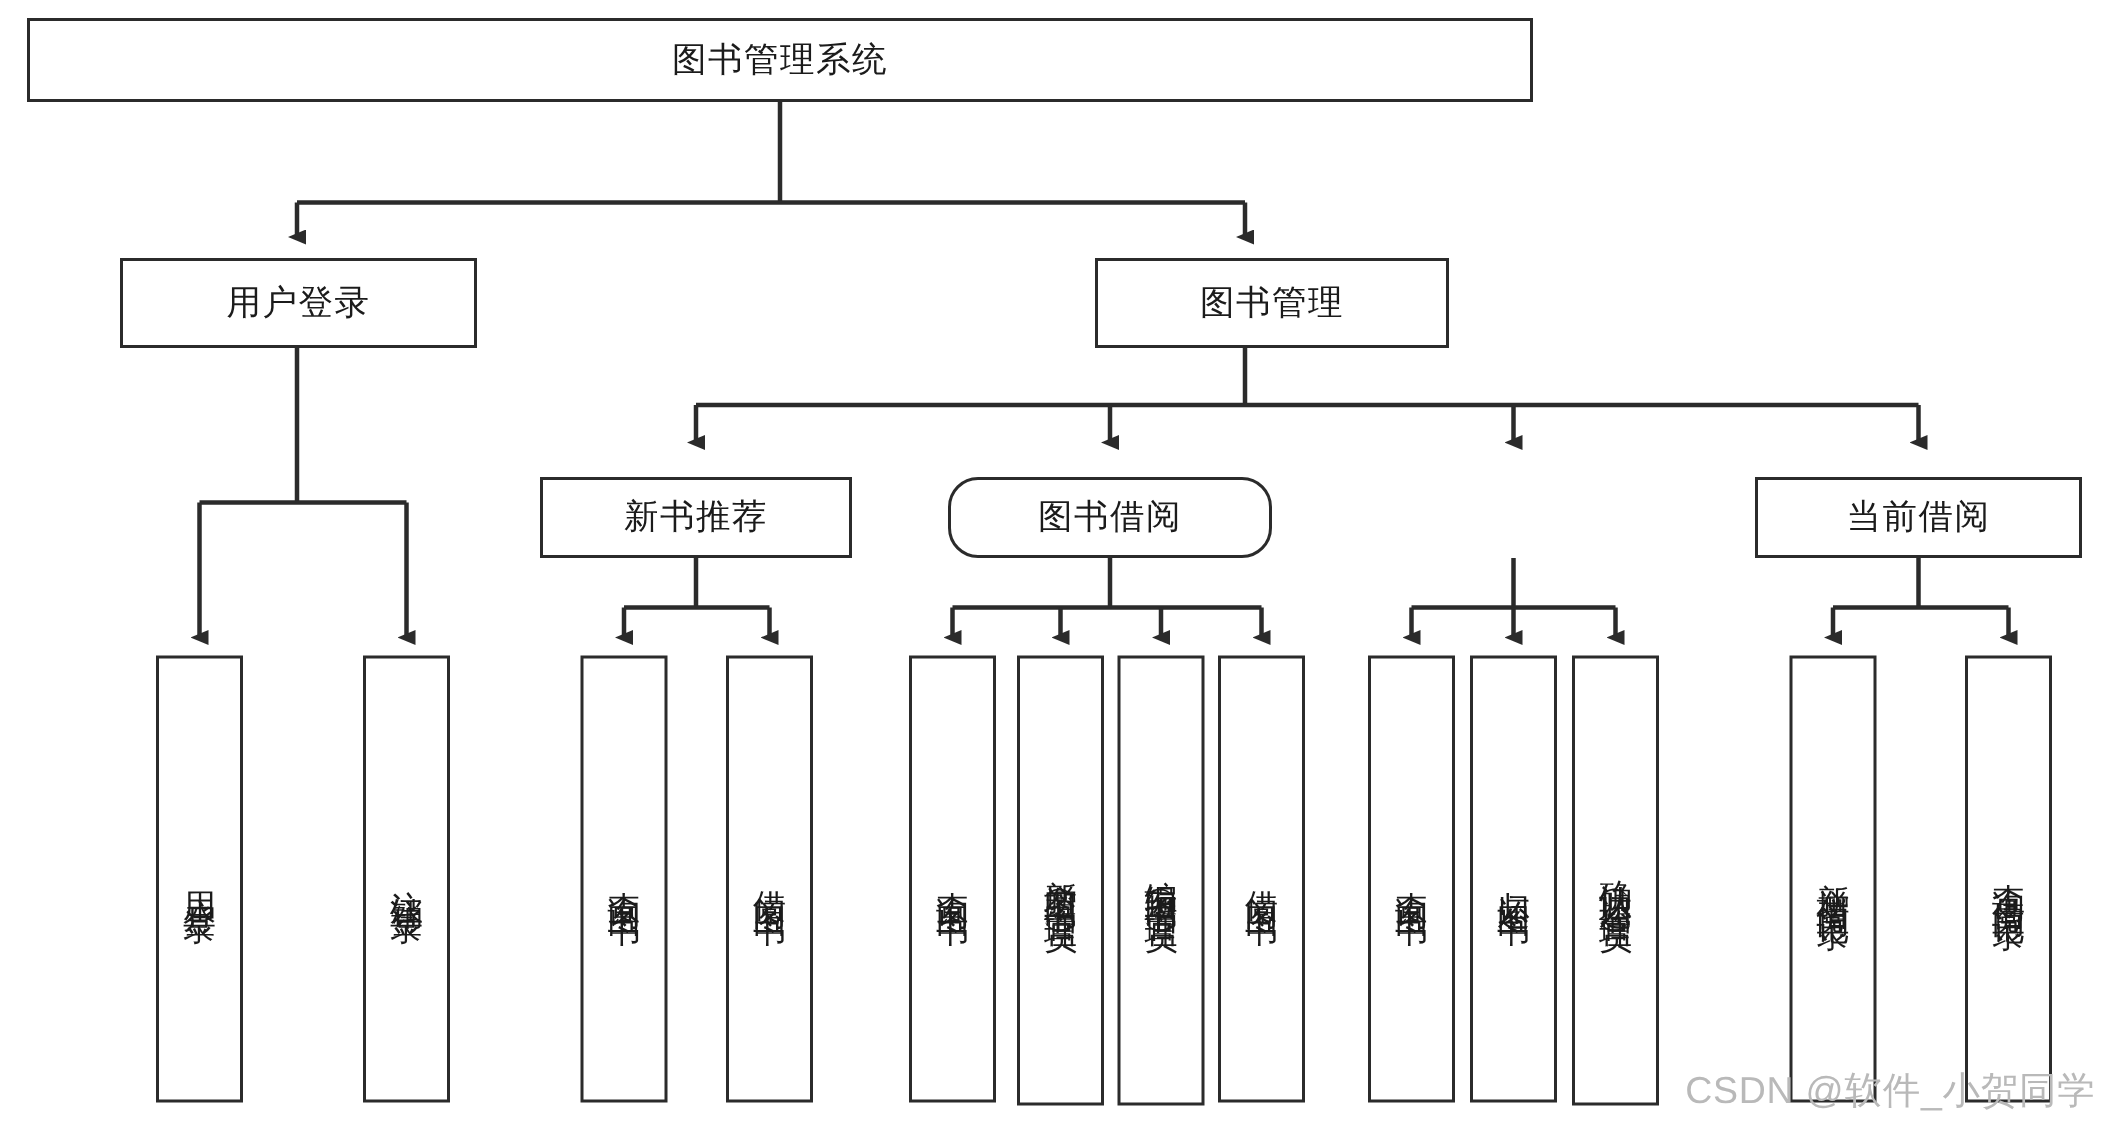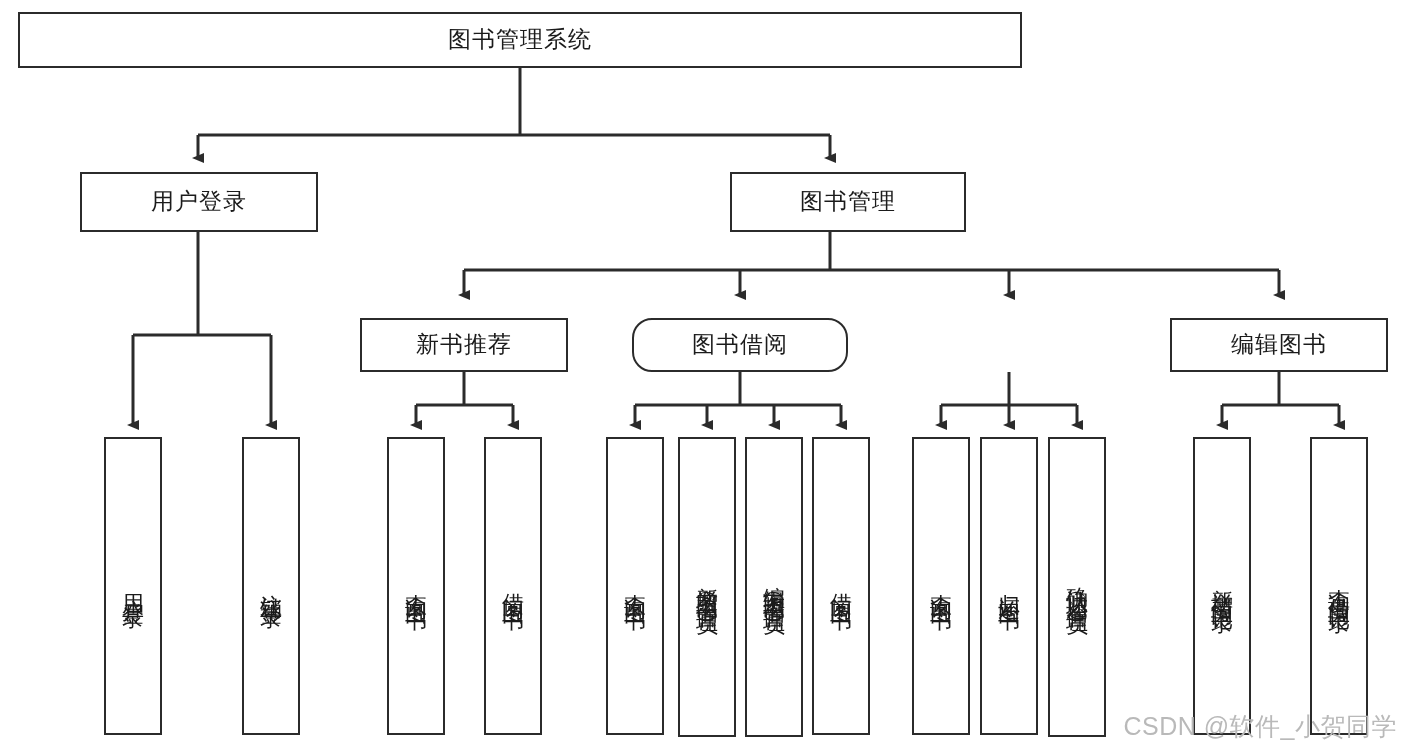--- a/index.html
+++ b/index.html
@@ -141,21 +141,21 @@
     <span class="lbl">图书管理</span>
   </div>
 
   <div class="node h" style="left:360px; top:318px; width:208px; height:54px;">
     <span class="lbl">新书推荐</span>
   </div>
   <div class="node h" style="left:632px; top:318px; width:216px; height:54px;border-radius:20px;">
     <span class="lbl">图书借阅</span>
   </div>
   <div class="node h" style="left:1170px; top:318px; width:218px; height:54px;">
-    <span class="lbl">编辑图书</span>
+    <span class="lbl">当前借阅</span>
   </div>
 
   <div class="node v" style="left:104px; top:437px; width:58px; height:298px;">
     <span class="lbl">用户登录</span>
   </div>
   <div class="node v" style="left:242px; top:437px; width:58px; height:298px;">
     <span class="lbl">注销登录</span>
   </div>
 
   <div class="node v" style="left:387px; top:437px; width:58px; height:298px;">

